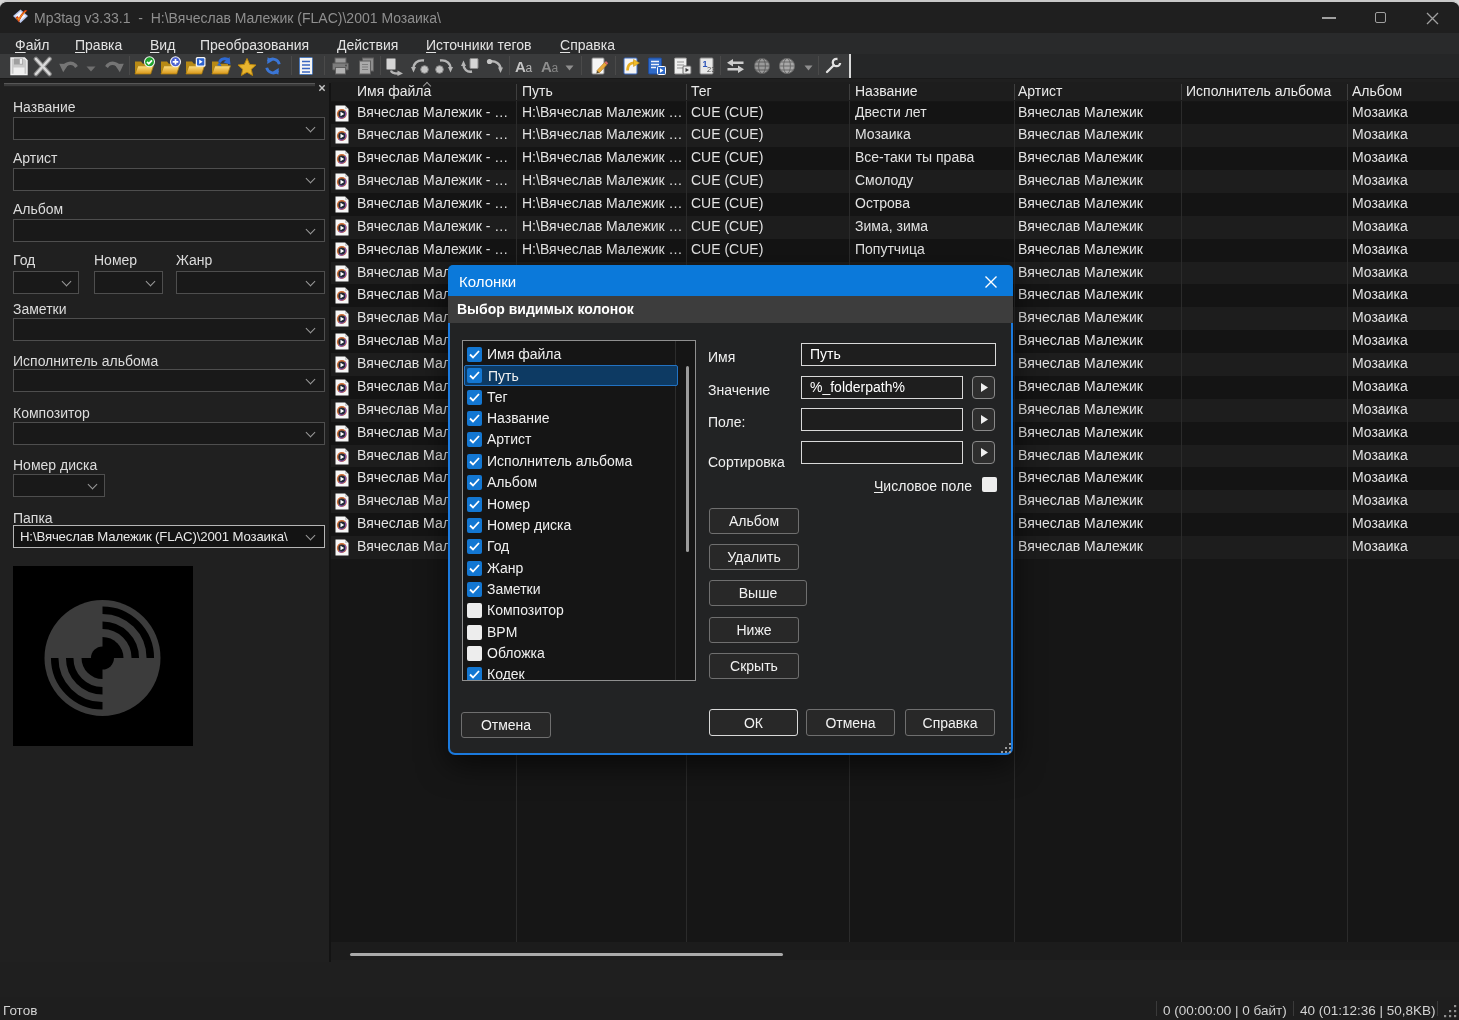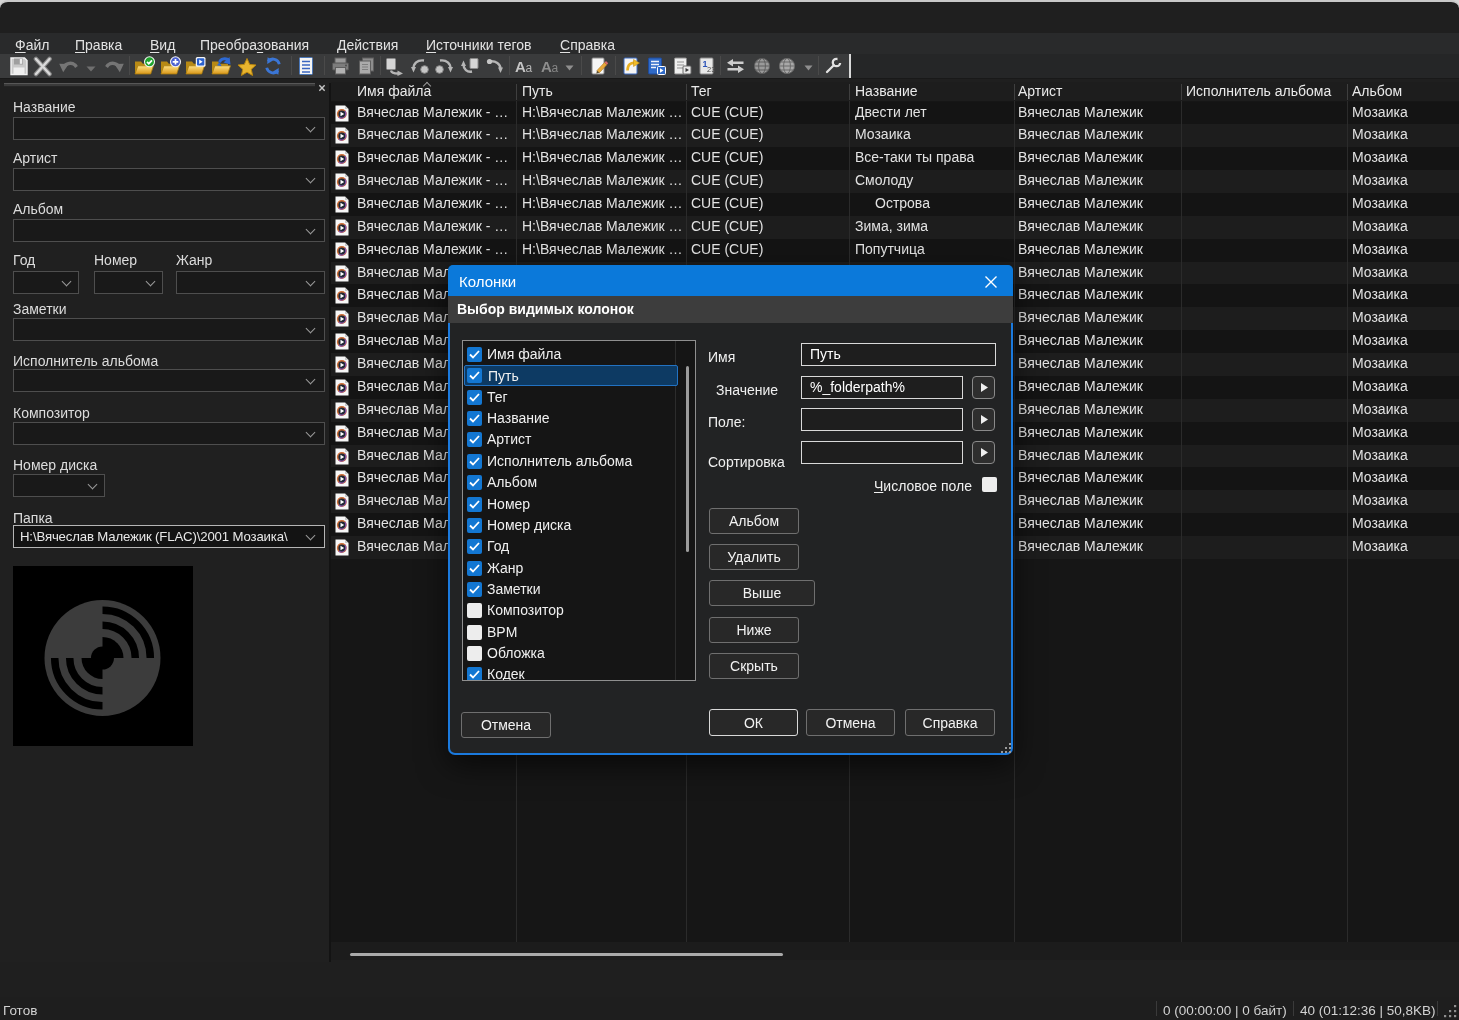--- a/index.html
+++ b/index.html
@@ -49,20 +49,40 @@
 .dbtn{position:absolute;background:#282828;border:1px solid #6f6f6f;border-radius:3px;color:#f2f2f2;font-size:14px;text-align:center;}
 
 #hscroll{position:absolute;left:331px;top:940px;width:1128px;height:18px;background:#1c1c1c;}
 #filterbar{position:absolute;left:0;top:959px;width:1459px;height:35px;background:#1e1e1e;}
 #statusbar{position:absolute;left:0;top:995px;width:1459px;height:23px;background:#1e1e1e;font-size:13.5px;color:#d2d2d2;}
 </style>
 </head>
 <body>
 <div id="win">
 
+  <div id="titlebar">
+    <svg class="abs" style="left:12px;top:7px" width="17" height="17" viewBox="0 0 17 17">
+      <polygon points="8.5,0.5 16,7 8.5,14 1,7" fill="#b9c8ee"></polygon>
+      <polygon points="8.5,2.5 14,7 8.5,11.5 3,7" fill="#f4f6fc"></polygon>
+      <path d="M3.5,8.5 L7,13.5 C8,10 11,5 15.5,1.5 L13,1 C9.5,4 8,6.5 7,9 L5.5,7 Z" fill="#d33a0c"></path>
+      <path d="M4.5,8.5 L7,12 C8,9 10,5.5 14,2.5 L13.2,2.2 C10,4.8 8.2,7.2 7.2,9.6 Z" fill="#f7a01a"></path>
+    </svg>
+    <div id="titletext">Mp3tag v3.33.1  -  H:\Вячеслав Малежик (FLAC)\2001 Мозаика\</div>
+    <div class="winbtn" style="left:1306px">
+        <div class="abs" style="left:16px;top:15px;width:14px;height:1.5px;background:#a0a0a0"></div>
+      </div>
+    <div class="winbtn" style="left:1358px">
+        <div class="abs" style="left:17px;top:10px;width:11px;height:11px;border:1.2px solid #a0a0a0;border-radius:2px"></div>
+      </div>
+    <div class="winbtn" style="left:1410px">
+      <svg class="abs" style="left:16px;top:10px" width="13" height="13" viewBox="0 0 13 13">
+          <path d="M1,1 L12,12 M12,1 L1,12" stroke="#a0a0a0" stroke-width="1.3"></path>
+        </svg>
+    </div>
+  </div>
 
   <div id="menubar">
     <span class="mi" style="left:15px"><u>Ф</u>айл</span>
     <span class="mi" style="left:75px"><u>П</u>равка</span>
     <span class="mi" style="left:150px"><u>В</u>ид</span>
     <span class="mi" style="left:200px">Преобра<u>з</u>ования</span>
     <span class="mi" style="left:337px"><u>Д</u>ействия</span>
     <span class="mi" style="left:426px"><u>И</u>сточники тегов</span>
     <span class="mi" style="left:560px"><u>С</u>правка</span>
   </div>
@@ -424,21 +444,21 @@
     <path d="M0.5,0.5 L10,0.5 L13.5,4 L13.5,16.5 L0.5,16.5 Z" fill="#f7f7f7"></path>
     <path d="M10,0.5 L10,4 L13.5,4 Z" fill="#c9c9c9"></path>
     <circle cx="6.8" cy="9" r="4.9" fill="#c96a35"></circle>
     <path d="M10.2,5.5 A4.9,4.9 0 0 1 3.3,12.4 Z" fill="#8a52a8"></path>
     <circle cx="6.8" cy="9" r="3.4" fill="#1f2833"></circle>
     <polygon points="5.5,6.8 9.2,9 5.5,11.2" fill="#fff"></polygon>
   </svg>
   <span class="rc" style="left:26px">Вячеслав Малежик - …</span>
   <span class="rc" style="left:191px">H:\Вячеслав Малежик …</span>
   <span class="rc" style="left:360px">CUE (CUE)</span>
-  <span class="rc" style="left:544px">Острова</span>
+  <span class="rc" style="left:524px">Острова</span>
   <span class="rc" style="left:687px">Вячеслав Малежик</span>
   <span class="rc" style="left:1021px">Мозаика</span>
 </div>
         <div class="row even" style="top:133.85px">
   <svg class="rc" style="left:4px;top:3px" width="14" height="17" viewBox="0 0 14 17">
     <path d="M0.5,0.5 L10,0.5 L13.5,4 L13.5,16.5 L0.5,16.5 Z" fill="#f7f7f7"></path>
     <path d="M10,0.5 L10,4 L13.5,4 Z" fill="#c9c9c9"></path>
     <circle cx="6.8" cy="9" r="4.9" fill="#c96a35"></circle>
     <path d="M10.2,5.5 A4.9,4.9 0 0 1 3.3,12.4 Z" fill="#8a52a8"></path>
     <circle cx="6.8" cy="9" r="3.4" fill="#1f2833"></circle>
@@ -829,21 +849,21 @@
               <svg style="position:absolute;left:2px;top:3px" width="11" height="9" viewBox="0 0 11 9">
                 <path d="M1,4.5 L4,7.5 L10,1" stroke="#fff" stroke-width="1.8" fill="none"></path>
               </svg>
             </div>
     <span style="position:absolute;left:23px;top:2px">Кодек</span>
   </div>
         </div>
     </div>
     <div class="dl" style="left:258px;top:84px">Имя</div>
     <div class="dedit" style="left:351px;top:78px;width:195px">Путь</div>
-    <div class="dl" style="left:266px;top:117px">Значение</div>
+    <div class="dl" style="left:258px;top:117px">Значение</div>
     <div class="dedit" style="left:351px;top:111px;width:162px">%_folderpath%</div>
     <div class="abtn" style="left:522px;top:111px">
         <svg class="abs" style="left:8px;top:6px" width="7" height="9" viewBox="0 0 7 9">
           <polygon points="0,0 7,4.5 0,9" fill="#f0f0f0"></polygon>
         </svg>
       </div>
     <div class="dl" style="left:258px;top:149px">Поле:</div>
     <div class="dedit" style="left:351px;top:143px;width:162px"></div>
     <div class="abtn" style="left:522px;top:143px">
         <svg class="abs" style="left:8px;top:6px" width="7" height="9" viewBox="0 0 7 9">
@@ -854,21 +874,21 @@
     <div class="dedit" style="left:351px;top:176px;width:162px"></div>
     <div class="abtn" style="left:522px;top:176px">
         <svg class="abs" style="left:8px;top:6px" width="7" height="9" viewBox="0 0 7 9">
           <polygon points="0,0 7,4.5 0,9" fill="#f0f0f0"></polygon>
         </svg>
       </div>
     <div class="dl" style="left:424px;top:213px"><u>Ч</u>исловое поле</div>
     <div class="cb off" style="left:532px;top:212px"></div>
     <div class="dbtn" style="left:259px;top:243px;width:90px;height:26px;padding-top:4px">Альбом</div>
     <div class="dbtn" style="left:259px;top:279px;width:90px;height:26px;padding-top:4px">Удалить</div>
-    <div class="dbtn" style="left:259px;top:315px;width:106px;height:26px;padding-top:4px">Выше</div>
+    <div class="dbtn" style="left:259px;top:315px;width:98px;height:26px;padding-top:4px">Выше</div>
     <div class="dbtn" style="left:259px;top:352px;width:90px;height:26px;padding-top:4px">Ниже</div>
     <div class="dbtn" style="left:259px;top:388px;width:90px;height:26px;padding-top:4px">Скрыть</div>
     <div class="dbtn" style="left:11px;top:447px;width:90px;height:26px;padding-top:4px">Отмена</div>
     <div class="dbtn" style="left:259px;top:444px;width:89px;height:27px;padding-top:5px;border-color:#d9d9d9">ОК</div>
     <div class="dbtn" style="left:356px;top:444px;width:89px;height:27px;padding-top:5px">Отмена</div>
     <div class="dbtn" style="left:455px;top:444px;width:90px;height:27px;padding-top:5px">Справка</div>
     <svg class="abs" style="left:551px;top:478px" width="10" height="10" viewBox="0 0 10 10">
       <g fill="#9a9a9a">
           <rect x="8" y="0" width="2" height="2"></rect>
           <rect x="8" y="4" width="2" height="2"></rect>

